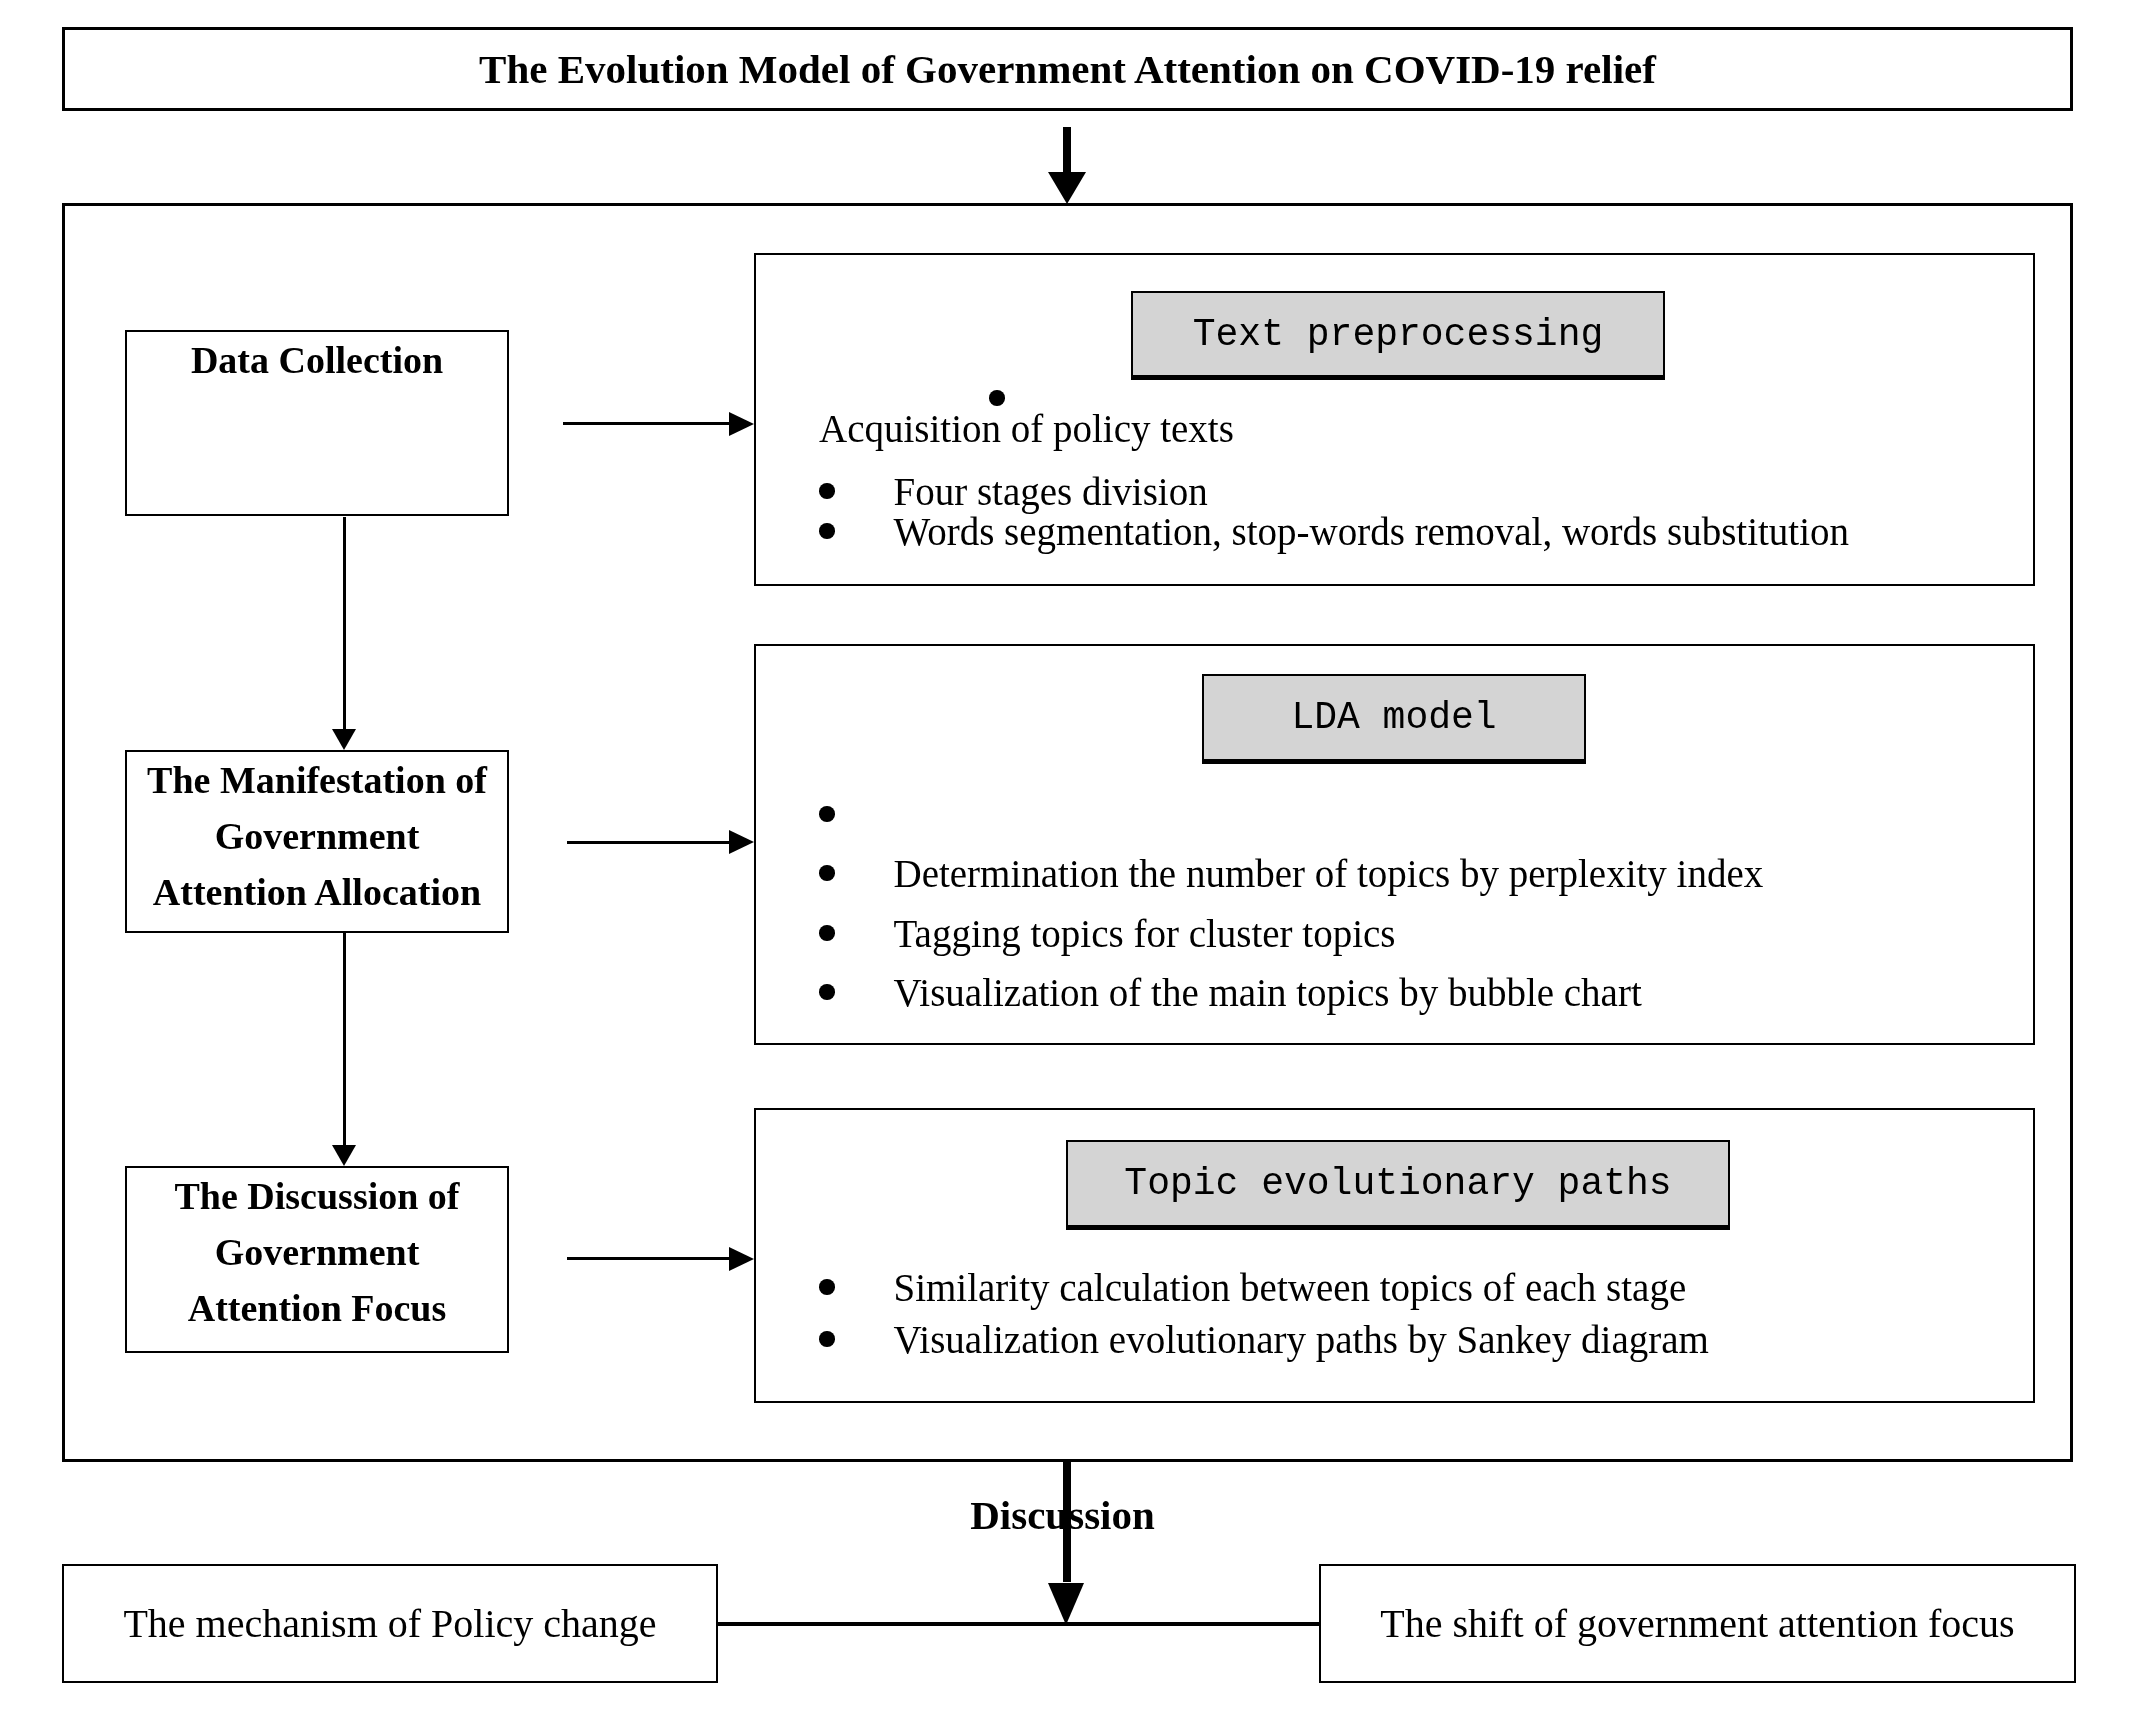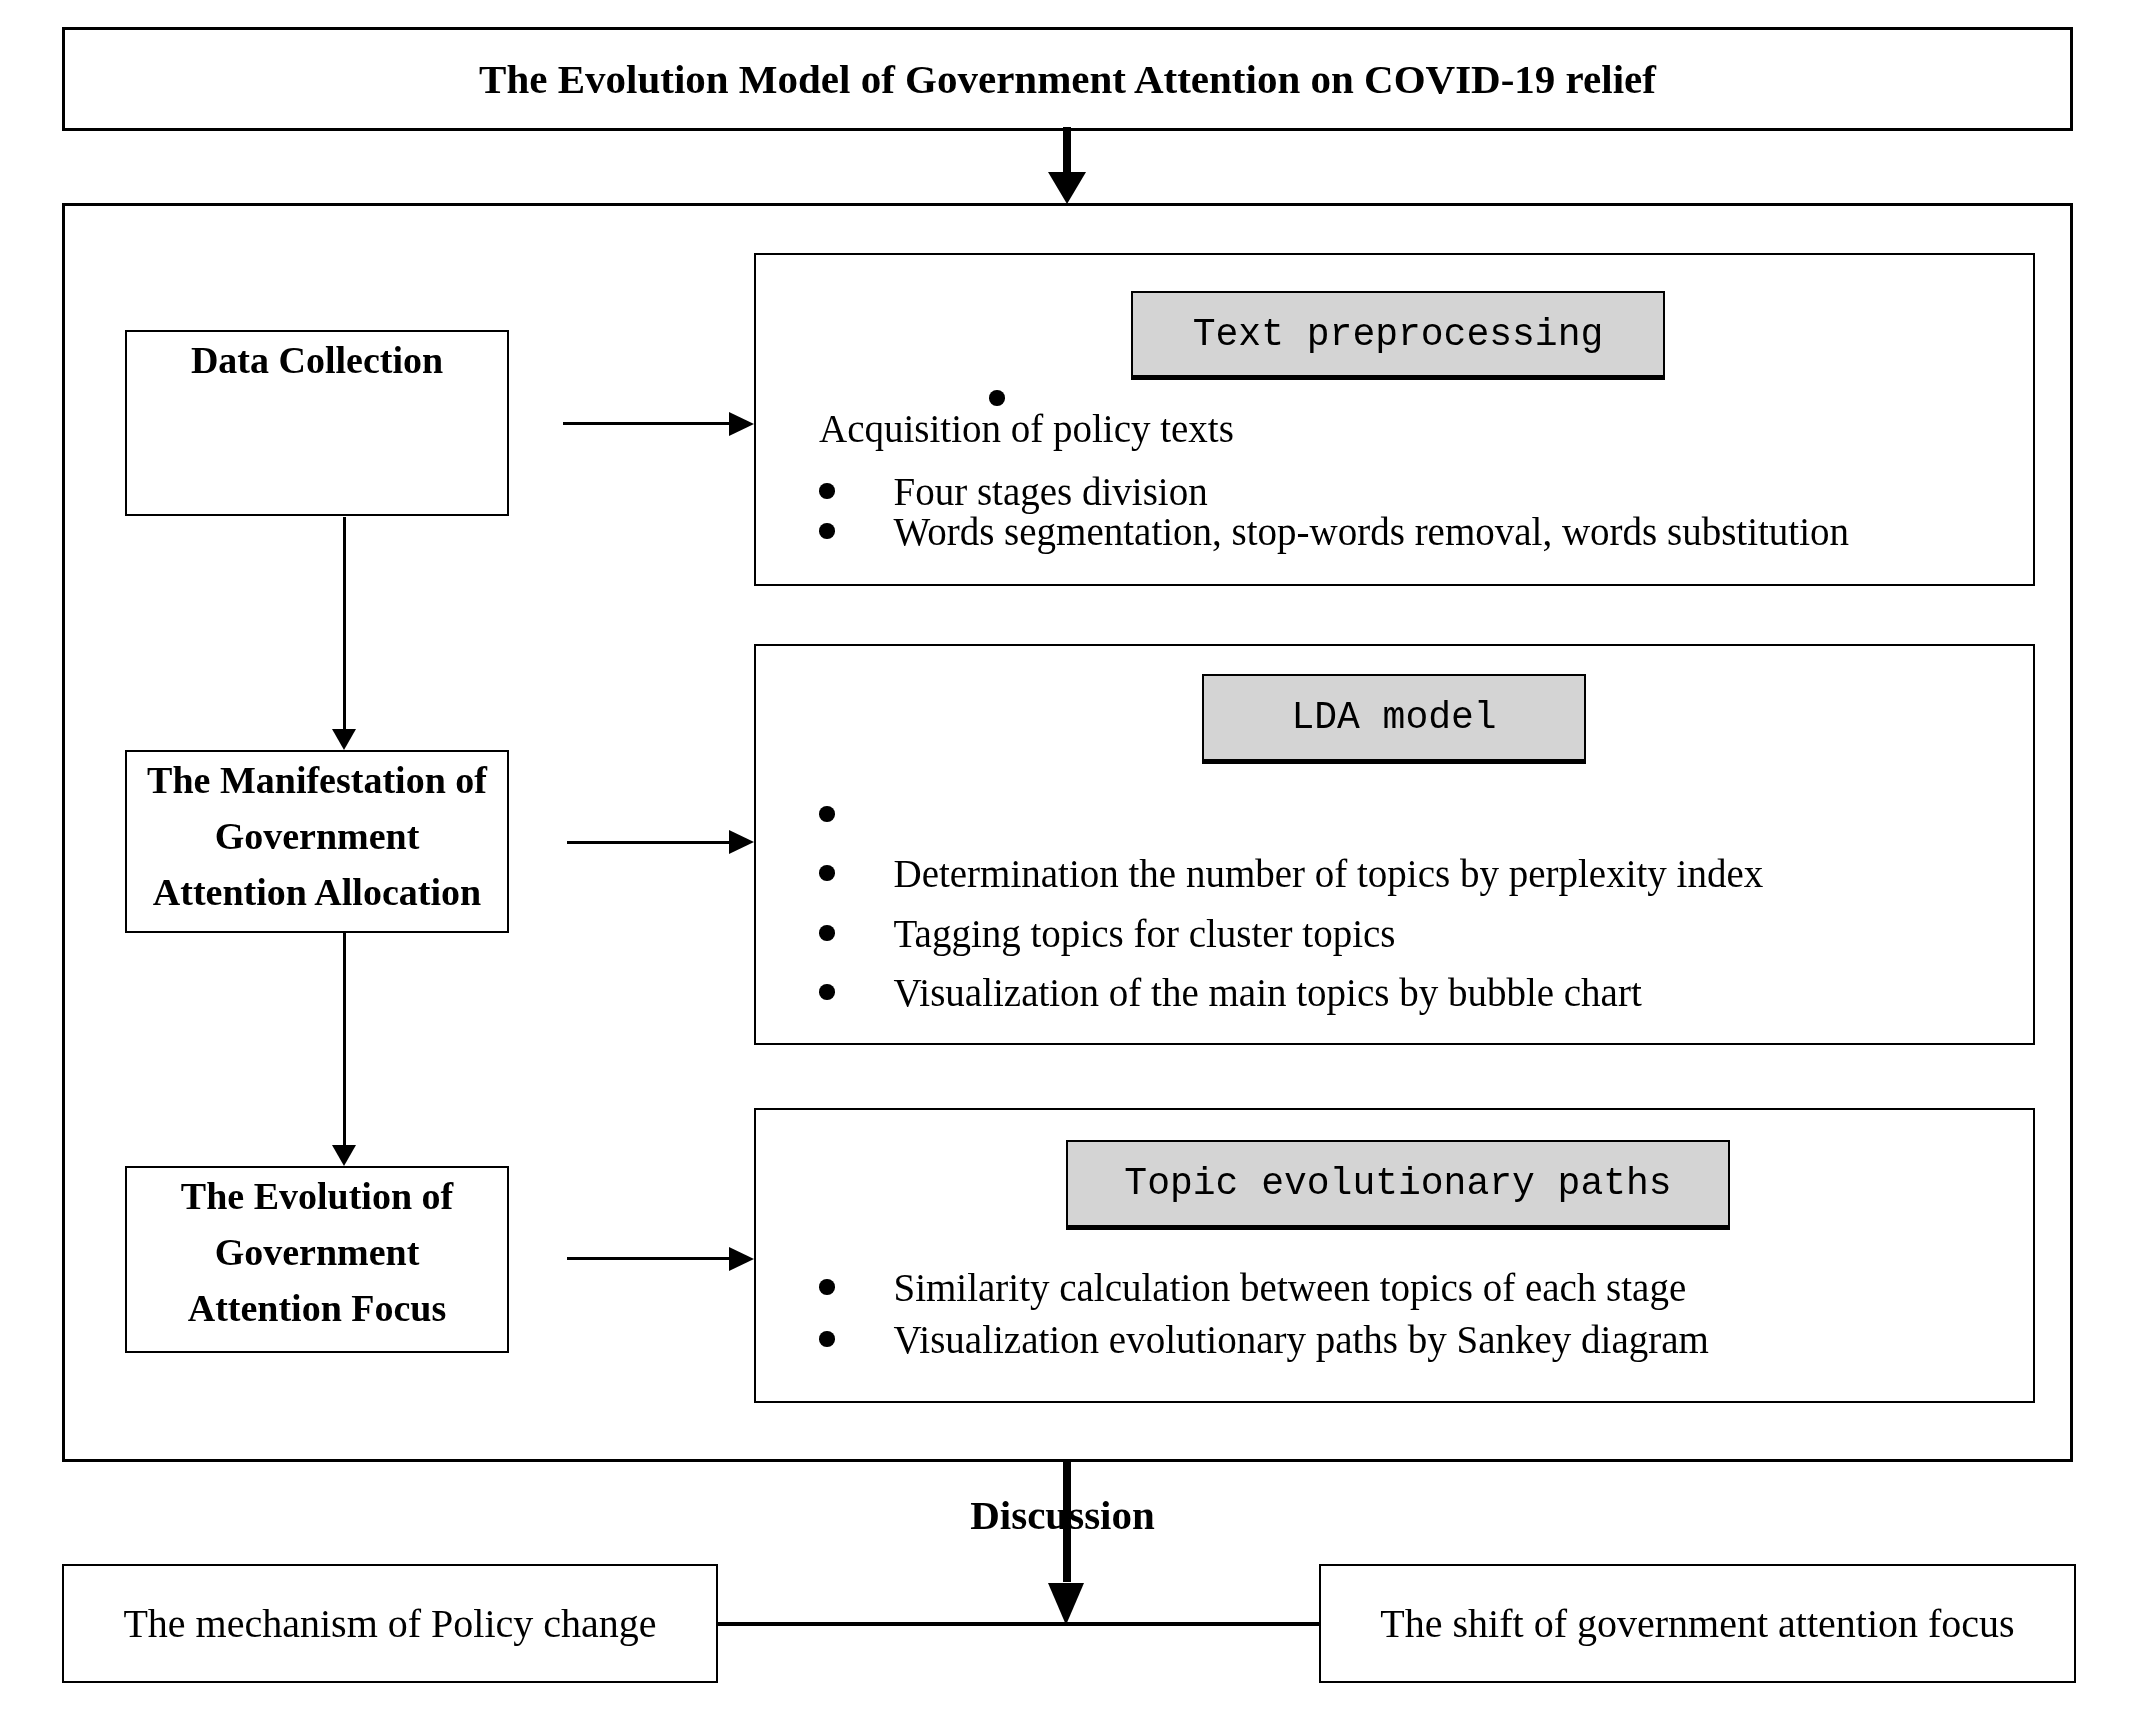--- a/index.html
+++ b/index.html
@@ -6,21 +6,21 @@
   body{
     position:relative;
     width:2129px;height:1735px;
     font-family:"Liberation Serif","DejaVu Serif",serif;
     color:#000;
   }
   .abs{position:absolute;box-sizing:border-box;}
 
   
   .title-box{
-    left:62px;top:27px;width:2011px;height:104px;
+    left:62px;top:27px;width:2011px;height:84px;
     border:3.5px solid #000;
     display:flex;align-items:center;justify-content:center;
     font-size:41px;font-weight:bold;
   }
   .container-box{
     left:62px;top:203px;width:2011px;height:1259px;
     border:3.5px solid #000;
   }
   .left-box{
     left:125px;width:384px;
@@ -101,21 +101,21 @@
 
 <div class="abs left-box" id="lbox1">
   <div class="bline">Data Collection</div>
 </div>
 <div class="abs left-box" id="lbox2">
   <div class="bline">The Manifestation of</div>
   <div class="bline">Government</div>
   <div class="bline">Attention Allocation</div>
 </div>
 <div class="abs left-box" id="lbox3">
-  <div class="bline">The Evolution of</div>
+  <div class="bline">The Discussion of</div>
   <div class="bline">Government</div>
   <div class="bline">Attention Focus</div>
 </div>
 
 <div class="abs shaft-v" style="left:343px;top:517px;width:2.8px;height:212px;"></div>
 <div class="abs head-down" style="left:332px;top:729px;"></div>
 
 <div class="abs shaft-v" style="left:343px;top:933px;width:2.8px;height:212px;"></div>
 <div class="abs head-down" style="left:332px;top:1145px;"></div>
 

